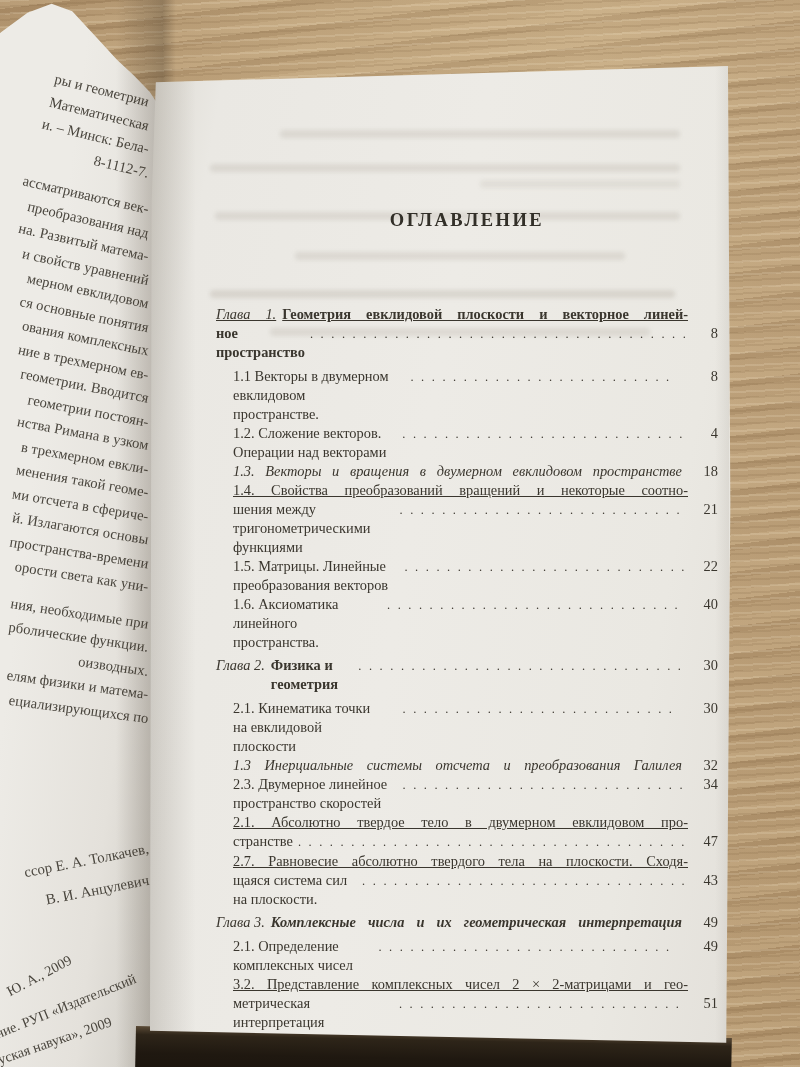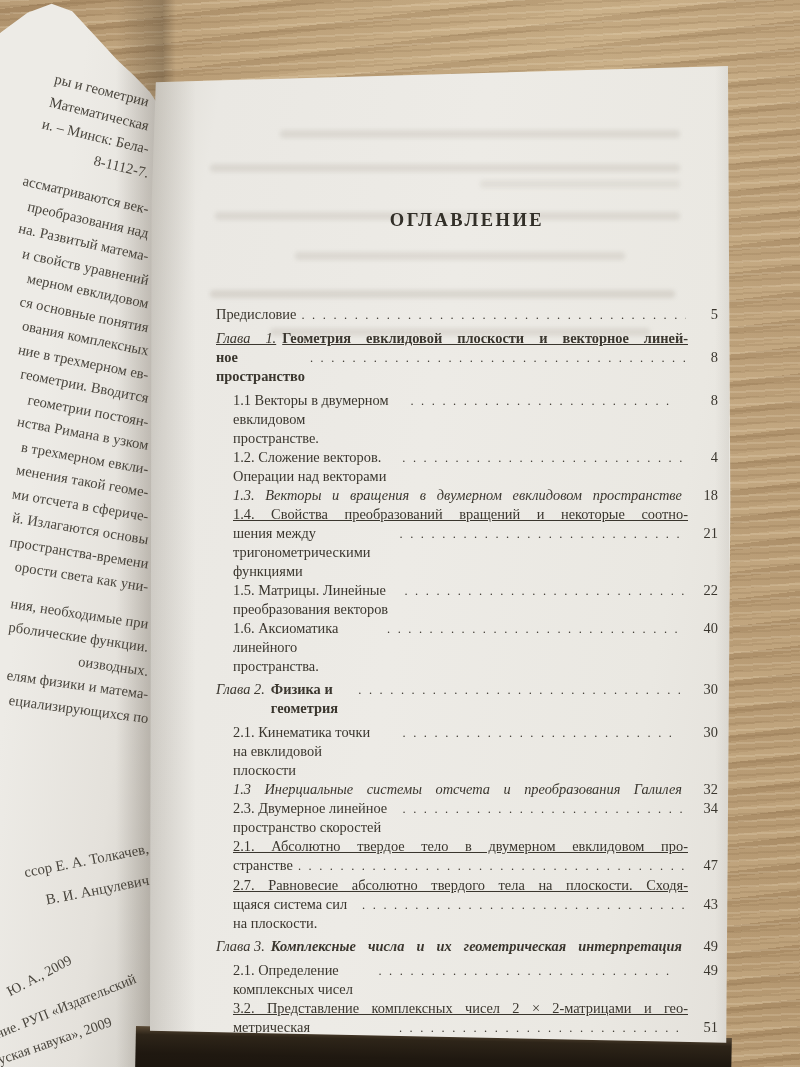--- a/index.html
+++ b/index.html
@@ -149,25 +149,20 @@
     <div class="ghost g2"></div>
     <div class="ghost g3"></div>
     <div class="ghost g4"></div>
     <div class="ghost g5"></div>
     <div class="ghost g6"></div>
     <div class="ghost g7"></div>
 
     <div class="rp-content">
       <div class="toc-title">ОГЛАВЛЕНИЕ</div>
       <div class="toc-list">
-          <div class="toc-line">
-            <span class="txt">Предисловие</span>
-            <span class="leader"></span>
-            <span class="pg">5</span>
-          </div>
           <div class="toc-line gap-ch block"><span class="chap">Глава 1.</span><span class="txt b">Геометрия евклидовой плоскости и векторное линей-</span></div>
           <div class="toc-line">
             <span class="txt b">ное пространство</span>
             <span class="leader"></span>
             <span class="pg">8</span>
           </div>
           <div class="toc-line ind gap-it">
             <span class="txt">1.1 Векторы в двумерном евклидовом пространстве.</span>
             <span class="leader"></span>
             <span class="pg">8</span>

